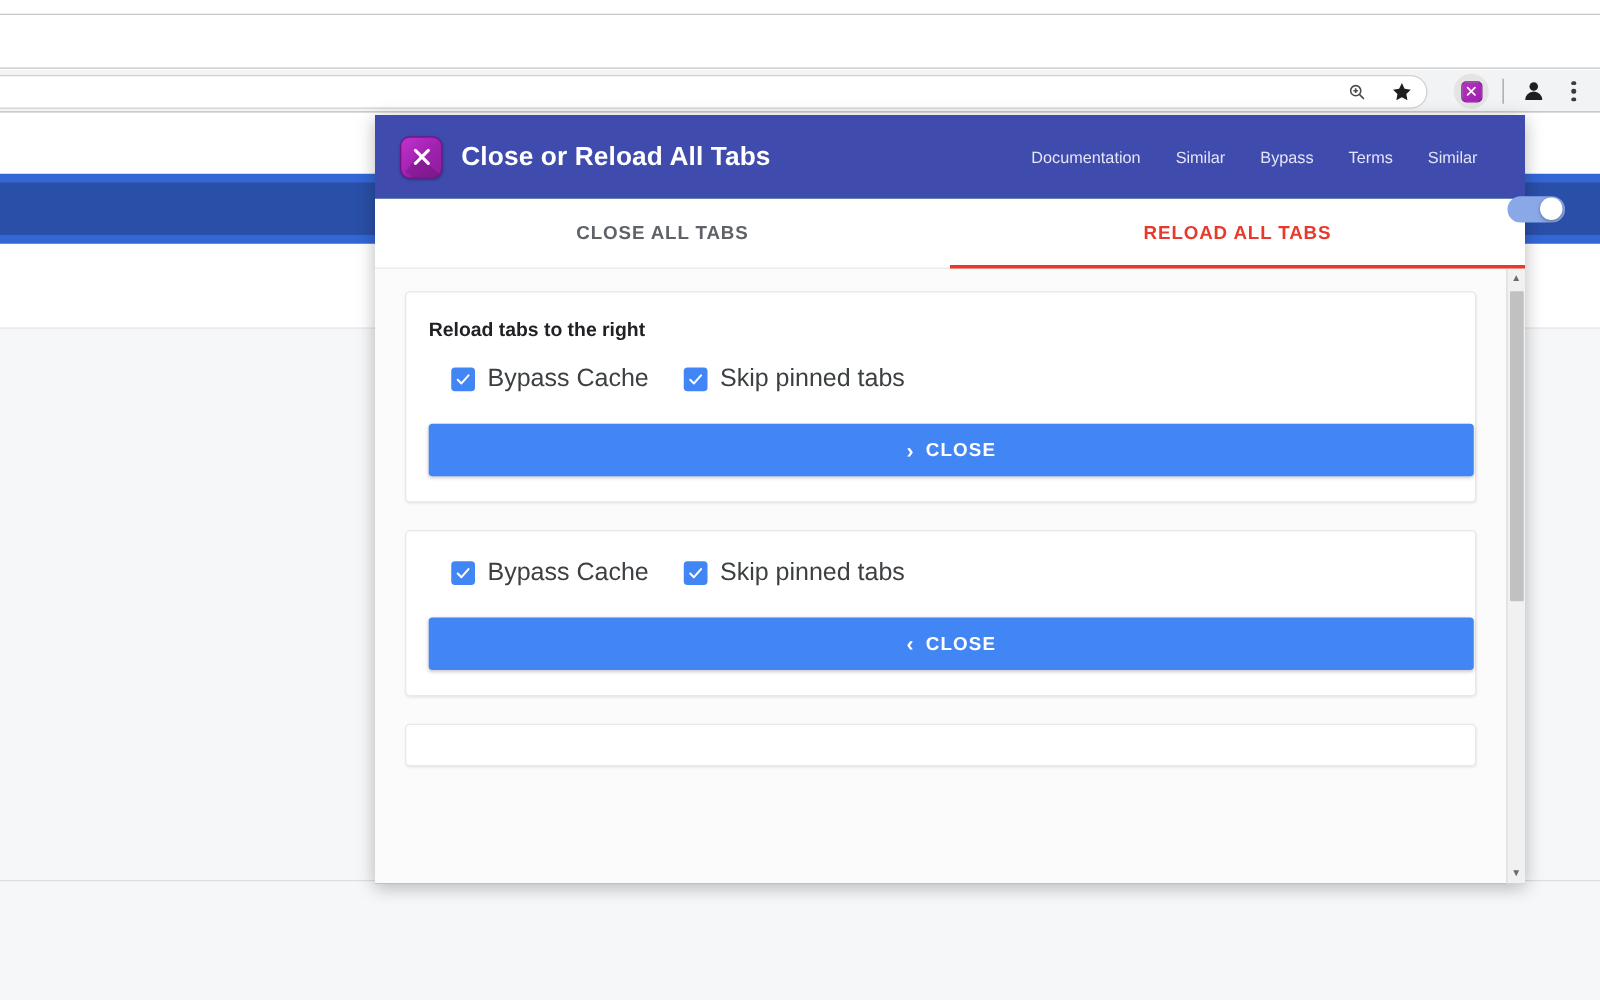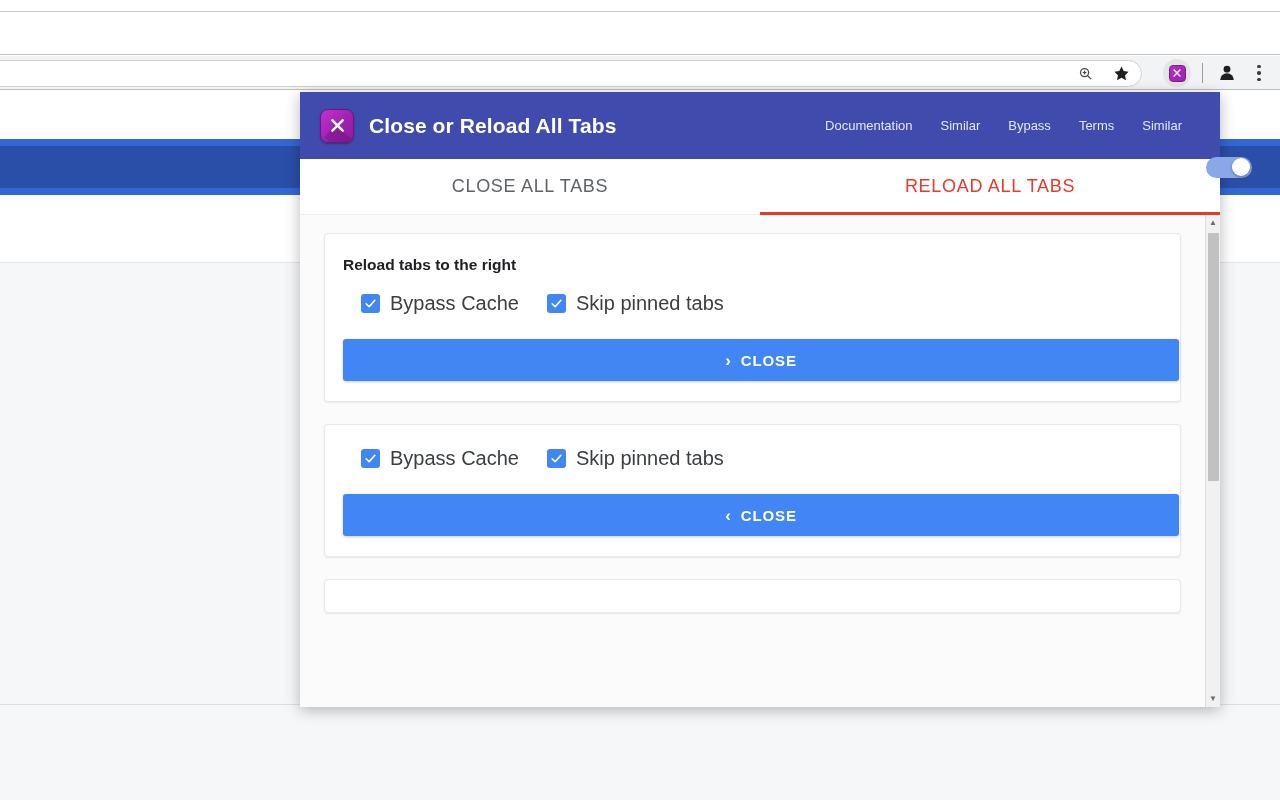--- a/index.html
+++ b/index.html
@@ -243,24 +243,25 @@
     display: flex;
     background: #ffffff;
     flex: 0 0 auto;
     border-bottom: 1px solid #eeeeee;
   }
   .tab {
     flex: 1 1 50%;
     display: flex;
     align-items: center;
     justify-content: center;
-    font-size: 18px;
+    font-size: 15px;
     letter-spacing: .7px;
     color: #5f6368;
     position: relative;
+    font-weight: bold;
   }
   .tab.active { color: #e8392d; }
   .tab.active::after {
     content: "";
     position: absolute;
     left: 0; right: 0; bottom: -1px;
     height: 3px;
     background: #e8392d;
   }
 

